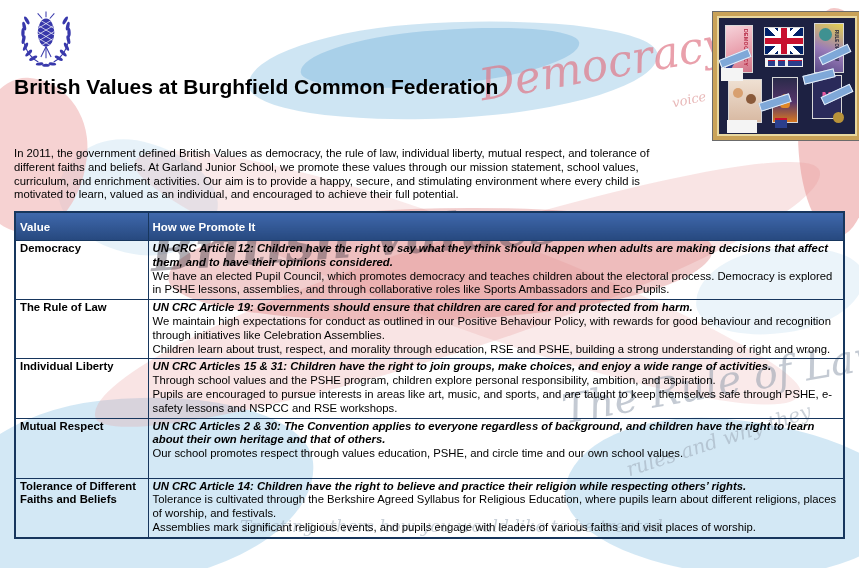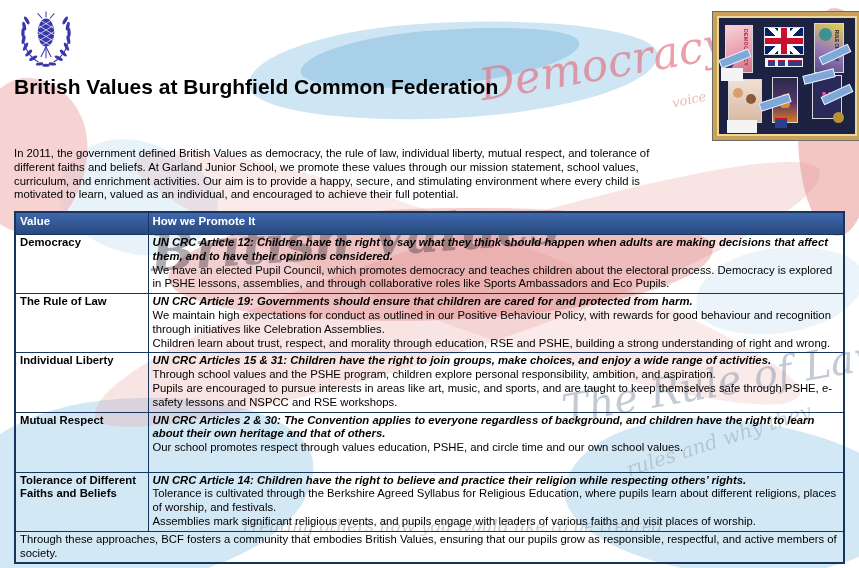--- a/index.html
+++ b/index.html
@@ -78,21 +78,21 @@
   .p-seal{left:116px;top:96px;width:11px;height:11px;border-radius:50%;background:#b8923a;}
   
   .title{position:absolute;left:14px;top:75px;z-index:2;font-size:21px;font-weight:bold;}
   .para{position:absolute;z-index:2;font-size:11.3px;line-height:13.8px;margin-top:44px;}
   .para1{left:14px;top:103px;width:642px;}
   .para2{left:14px;top:172px;width:822px;}
   
   .tbl{position:absolute;left:14px;top:211px;width:831px;z-index:2;border-collapse:collapse;table-layout:fixed;}
   .tbl td,.tbl th{border:1px solid #17365d;vertical-align:top;font-size:11.3px;line-height:13.8px;padding:1px 5px 2px 4px;}
   .tbl{border:2px solid #17365d;}
-  .tbl th{background:linear-gradient(180deg,#3f68ac 0%,#27497f 100%);color:#fff;text-align:left;font-size:11.5px;height:17px;padding-top:2px;}
+  .tbl th{background:linear-gradient(180deg,#3f68ac 0%,#27497f 100%);color:#fff;text-align:left;font-size:11.5px;height:17px;padding-top:8px;}
   .col-v{width:133px;}
   .vcell{font-weight:bold;}
   .crc{font-weight:bold;font-style:italic;}
   .r0 td{height:54px;} .r1 td{height:55px;} .r2 td{height:55px;}
   .r3 td{height:56px;} .r4 td{height:55px;}
   .tfoot td{height:22px;font-weight:normal;}
 </style>
 </head>
 <body>
 
@@ -259,19 +259,16 @@
       </td>
     </tr>
     <tr class="r4">
       <td class="vcell">Tolerance of Different Faiths and Beliefs</td>
       <td>
         <div class="crc">UN CRC Article 14: Children have the right to believe and practice their religion while respecting others’ rights.</div>
         <div>Tolerance is cultivated through the Berkshire Agreed Syllabus for Religious Education, where pupils learn about different religions, places of worship, and festivals.</div>
         <div>Assemblies mark significant religious events, and pupils engage with leaders of various faiths and visit places of worship.</div>
       </td>
     </tr>
-    <tr class="tfoot">
-      <td colspan="2">Through these approaches, BCF fosters a community that embodies British Values, ensuring that our pupils grow as responsible, respectful, and active members of society.</td>
-    </tr>
   </tbody>
     </table>
 
 </div>
 
 </body></html>

